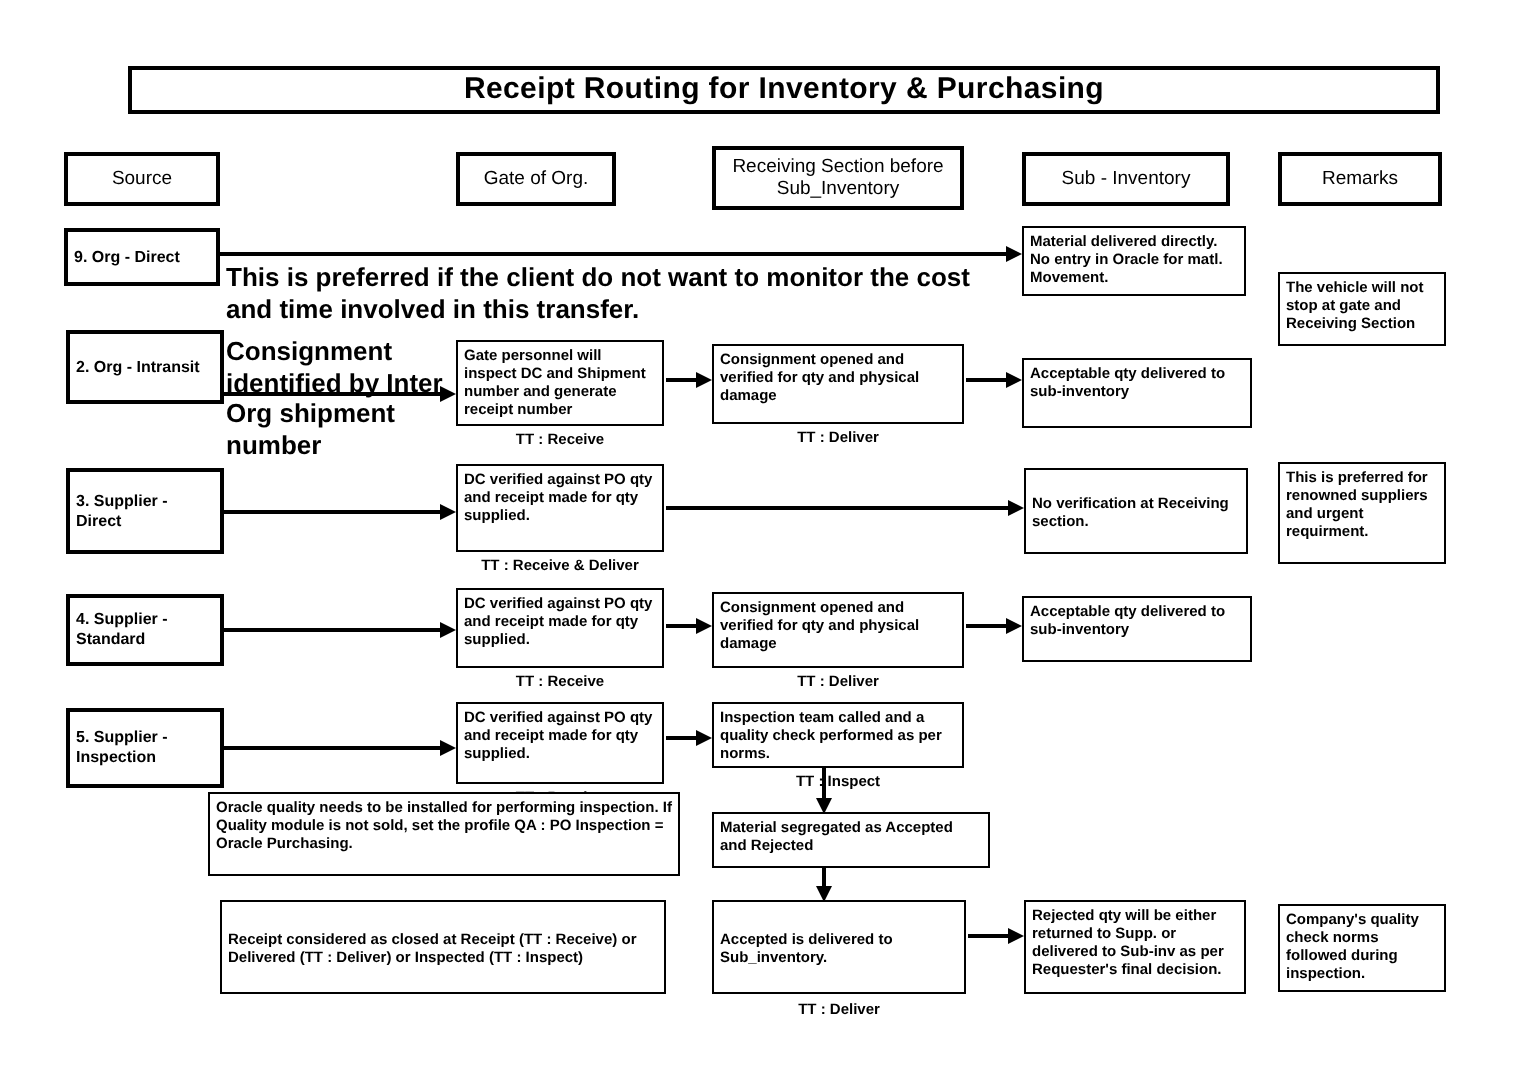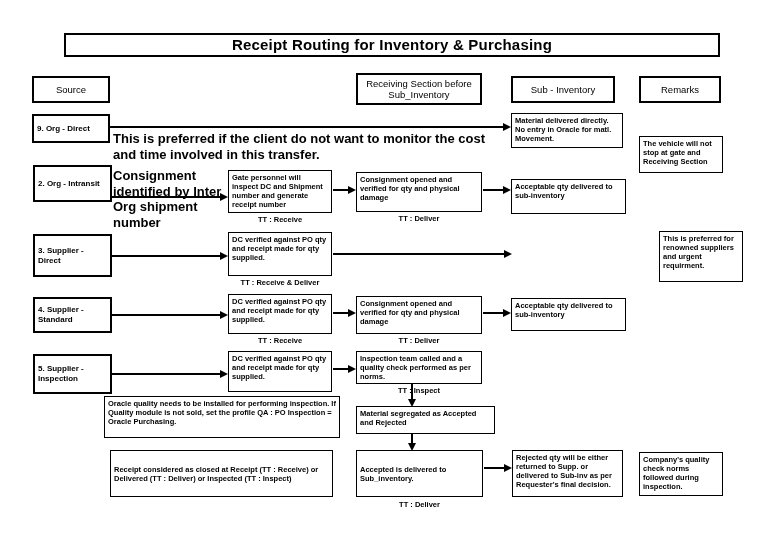--- a/index.html
+++ b/index.html
@@ -37,20 +37,21 @@
   }
 </style>
 </head>
 <body>
 
 <div id="canvas">
 
   <div class="box center title" style="left:64px;top:33px;width:656px;height:24px;">Receipt Routing for Inventory &amp; Purchasing</div>
 
   <div class="box center hdr" style="left:32px;top:76px;width:78px;height:27px;">Source</div>
+  <div class="box center hdr" style="left:228px;top:76px;width:80px;height:27px;">Gate of Org.</div>
   <div class="box center hdr" style="left:356px;top:73px;width:126px;height:32px;">Receiving Section before Sub_Inventory</div>
   <div class="box center hdr" style="left:511px;top:76px;width:104px;height:27px;">Sub - Inventory</div>
   <div class="box center hdr" style="left:639px;top:76px;width:82px;height:27px;">Remarks</div>
 
   <div class="box vcenter" style="left:32px;top:114px;width:78px;height:29px;font-size:8px;">9. Org - Direct</div>
   <div class="arr-h" style="left:110px;top:126px;width:394px;"></div>
   <div class="note" style="left:113px;top:131px;width:392px;">This is preferred if the client do not want to monitor the cost and time involved in this transfer.</div>
   <div class="box thin" style="left:511px;top:113px;width:112px;height:35px;">Material delivered directly. No entry in Oracle for matl. Movement.</div>
   <div class="box thin" style="left:639px;top:113px;width:84px;height:37px;margin-top:23px;">The vehicle will not stop at gate and Receiving Section</div>
 
@@ -63,21 +64,22 @@
   <div class="box thin" style="left:356px;top:172px;width:126px;height:40px;">Consignment opened and verified for qty and physical damage</div>
   <div class="tt" style="left:356px;top:214px;width:126px;">TT : Deliver</div>
   <div class="arr-h" style="left:483px;top:189px;width:21px;"></div>
   <div class="box thin" style="left:511px;top:179px;width:115px;height:35px;">Acceptable qty delivered to sub-inventory</div>
 
   <div class="box vcenter" style="left:33px;top:234px;width:79px;height:43px;font-size:8px;">3. Supplier - Direct</div>
   <div class="arr-h" style="left:112px;top:255px;width:109px;"></div>
   <div class="box thin" style="left:228px;top:232px;width:104px;height:44px;">DC verified against PO qty and receipt made for qty supplied.</div>
   <div class="tt" style="left:224px;top:278px;width:112px;">TT : Receive &amp; Deliver</div>
   <div class="arr-h" style="left:333px;top:253px;width:172px;"></div>
-  <div class="box thin" style="left:639px;top:231px;width:84px;height:51px;margin-left:20px;">This is preferred for renowned suppliers and urgent requirment.</div>
+  <div class="box thin vcenter" style="left:512px;top:234px;width:112px;height:43px;">No verification at Receiving section.</div>
+  <div class="box thin" style="left:639px;top:231px;width:84px;height:51px;">This is preferred for renowned suppliers and urgent requirment.</div>
 
   <div class="box vcenter" style="left:33px;top:297px;width:79px;height:36px;font-size:8px;">4. Supplier - Standard</div>
   <div class="arr-h" style="left:112px;top:314px;width:109px;"></div>
   <div class="box thin" style="left:228px;top:294px;width:104px;height:40px;">DC verified against PO qty and receipt made for qty supplied.</div>
   <div class="tt" style="left:228px;top:336px;width:104px;">TT : Receive</div>
   <div class="arr-h" style="left:333px;top:312px;width:16px;"></div>
   <div class="box thin" style="left:356px;top:296px;width:126px;height:38px;">Consignment opened and verified for qty and physical damage</div>
   <div class="tt" style="left:356px;top:336px;width:126px;">TT : Deliver</div>
   <div class="arr-h" style="left:483px;top:312px;width:21px;"></div>
   <div class="box thin" style="left:511px;top:298px;width:115px;height:33px;">Acceptable qty delivered to sub-inventory</div>

